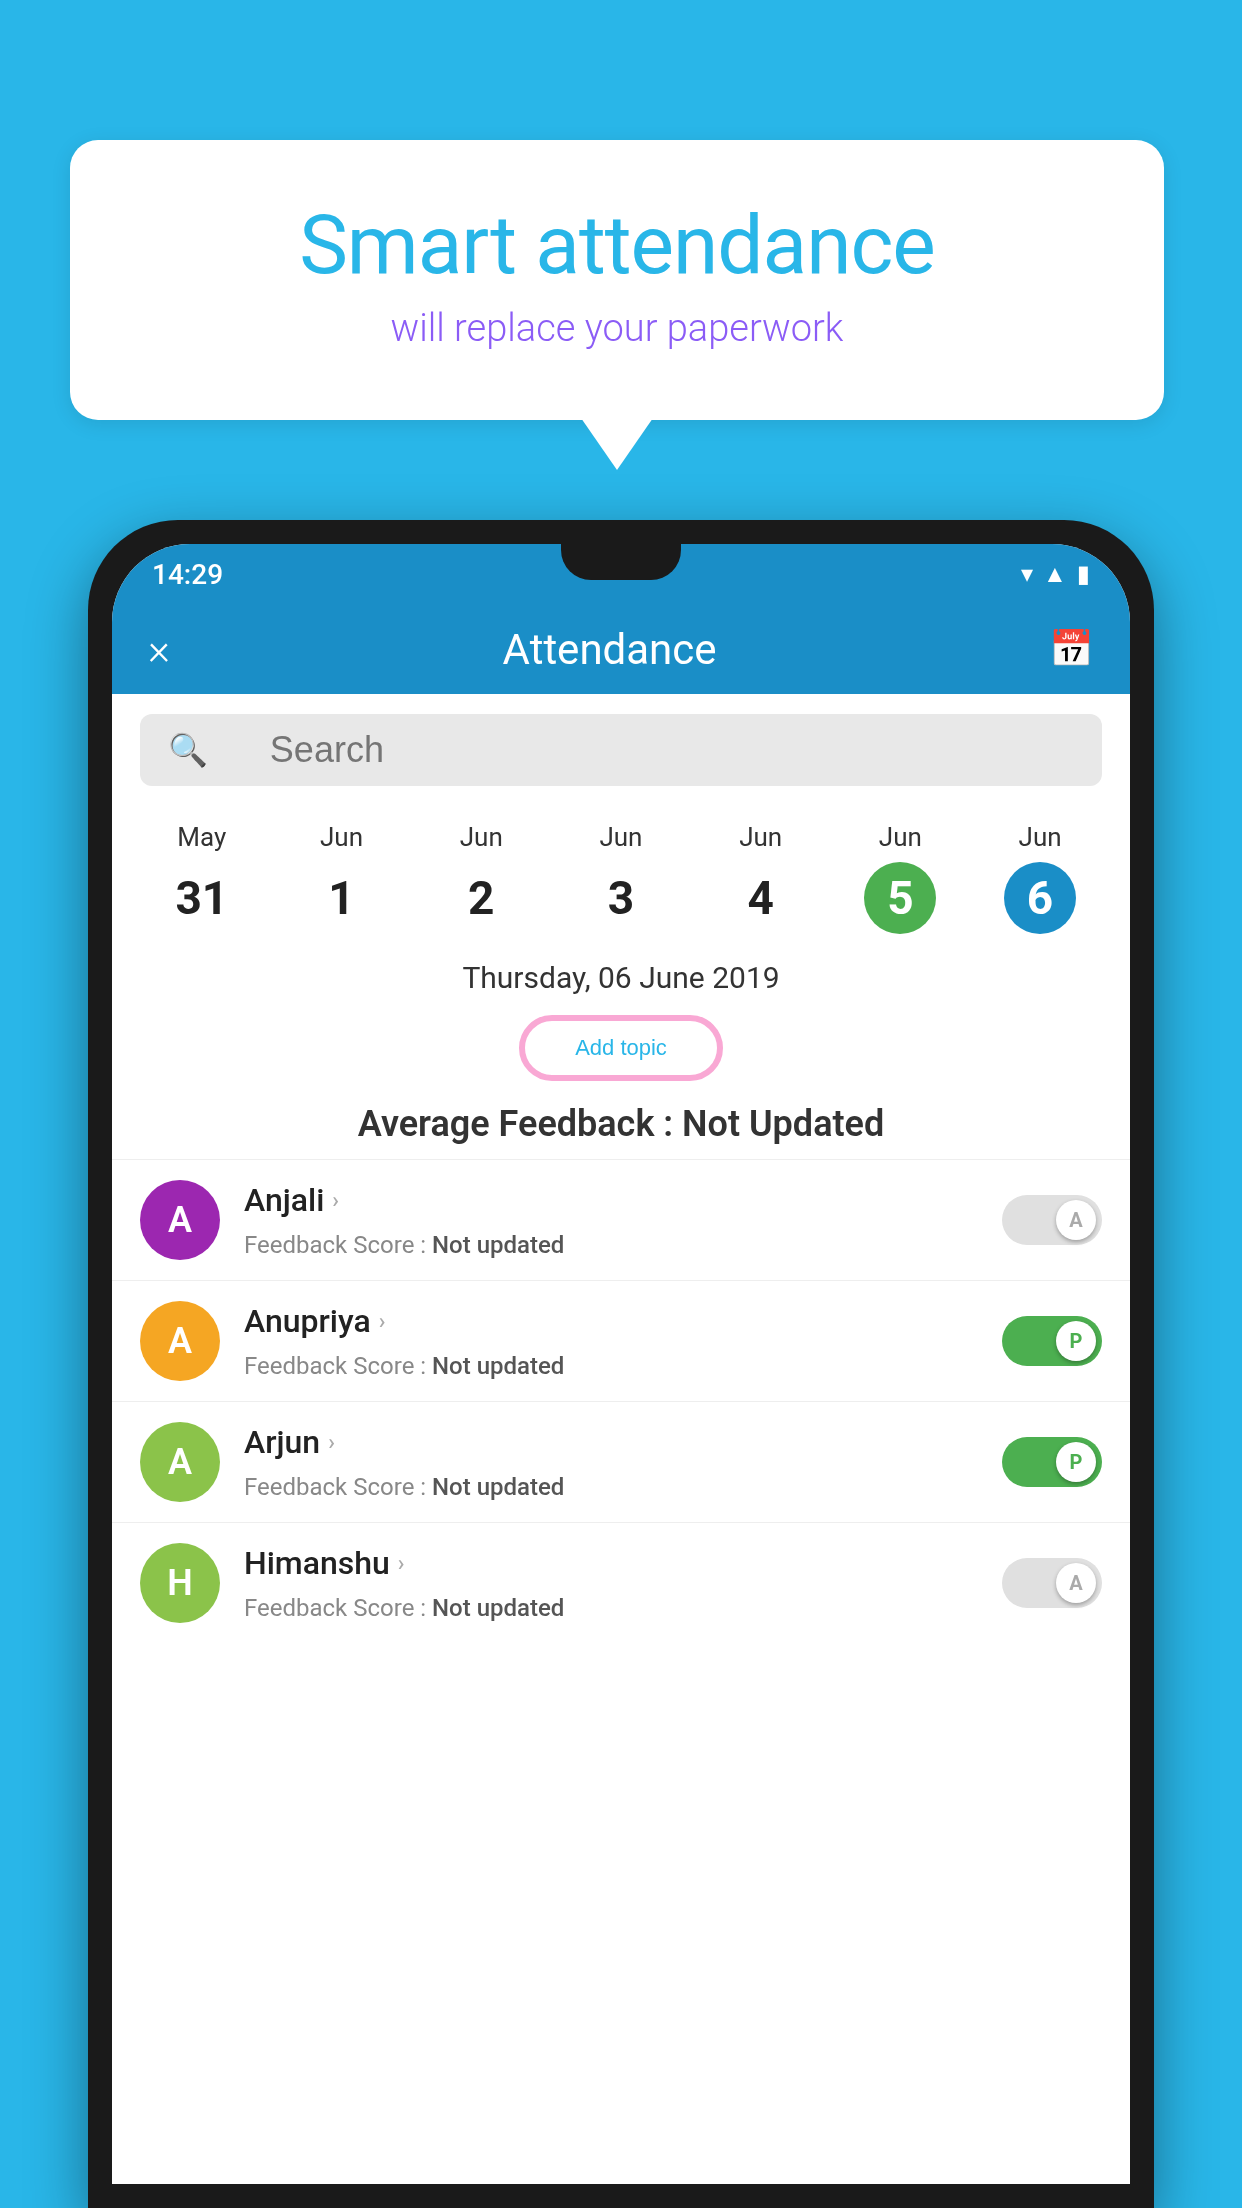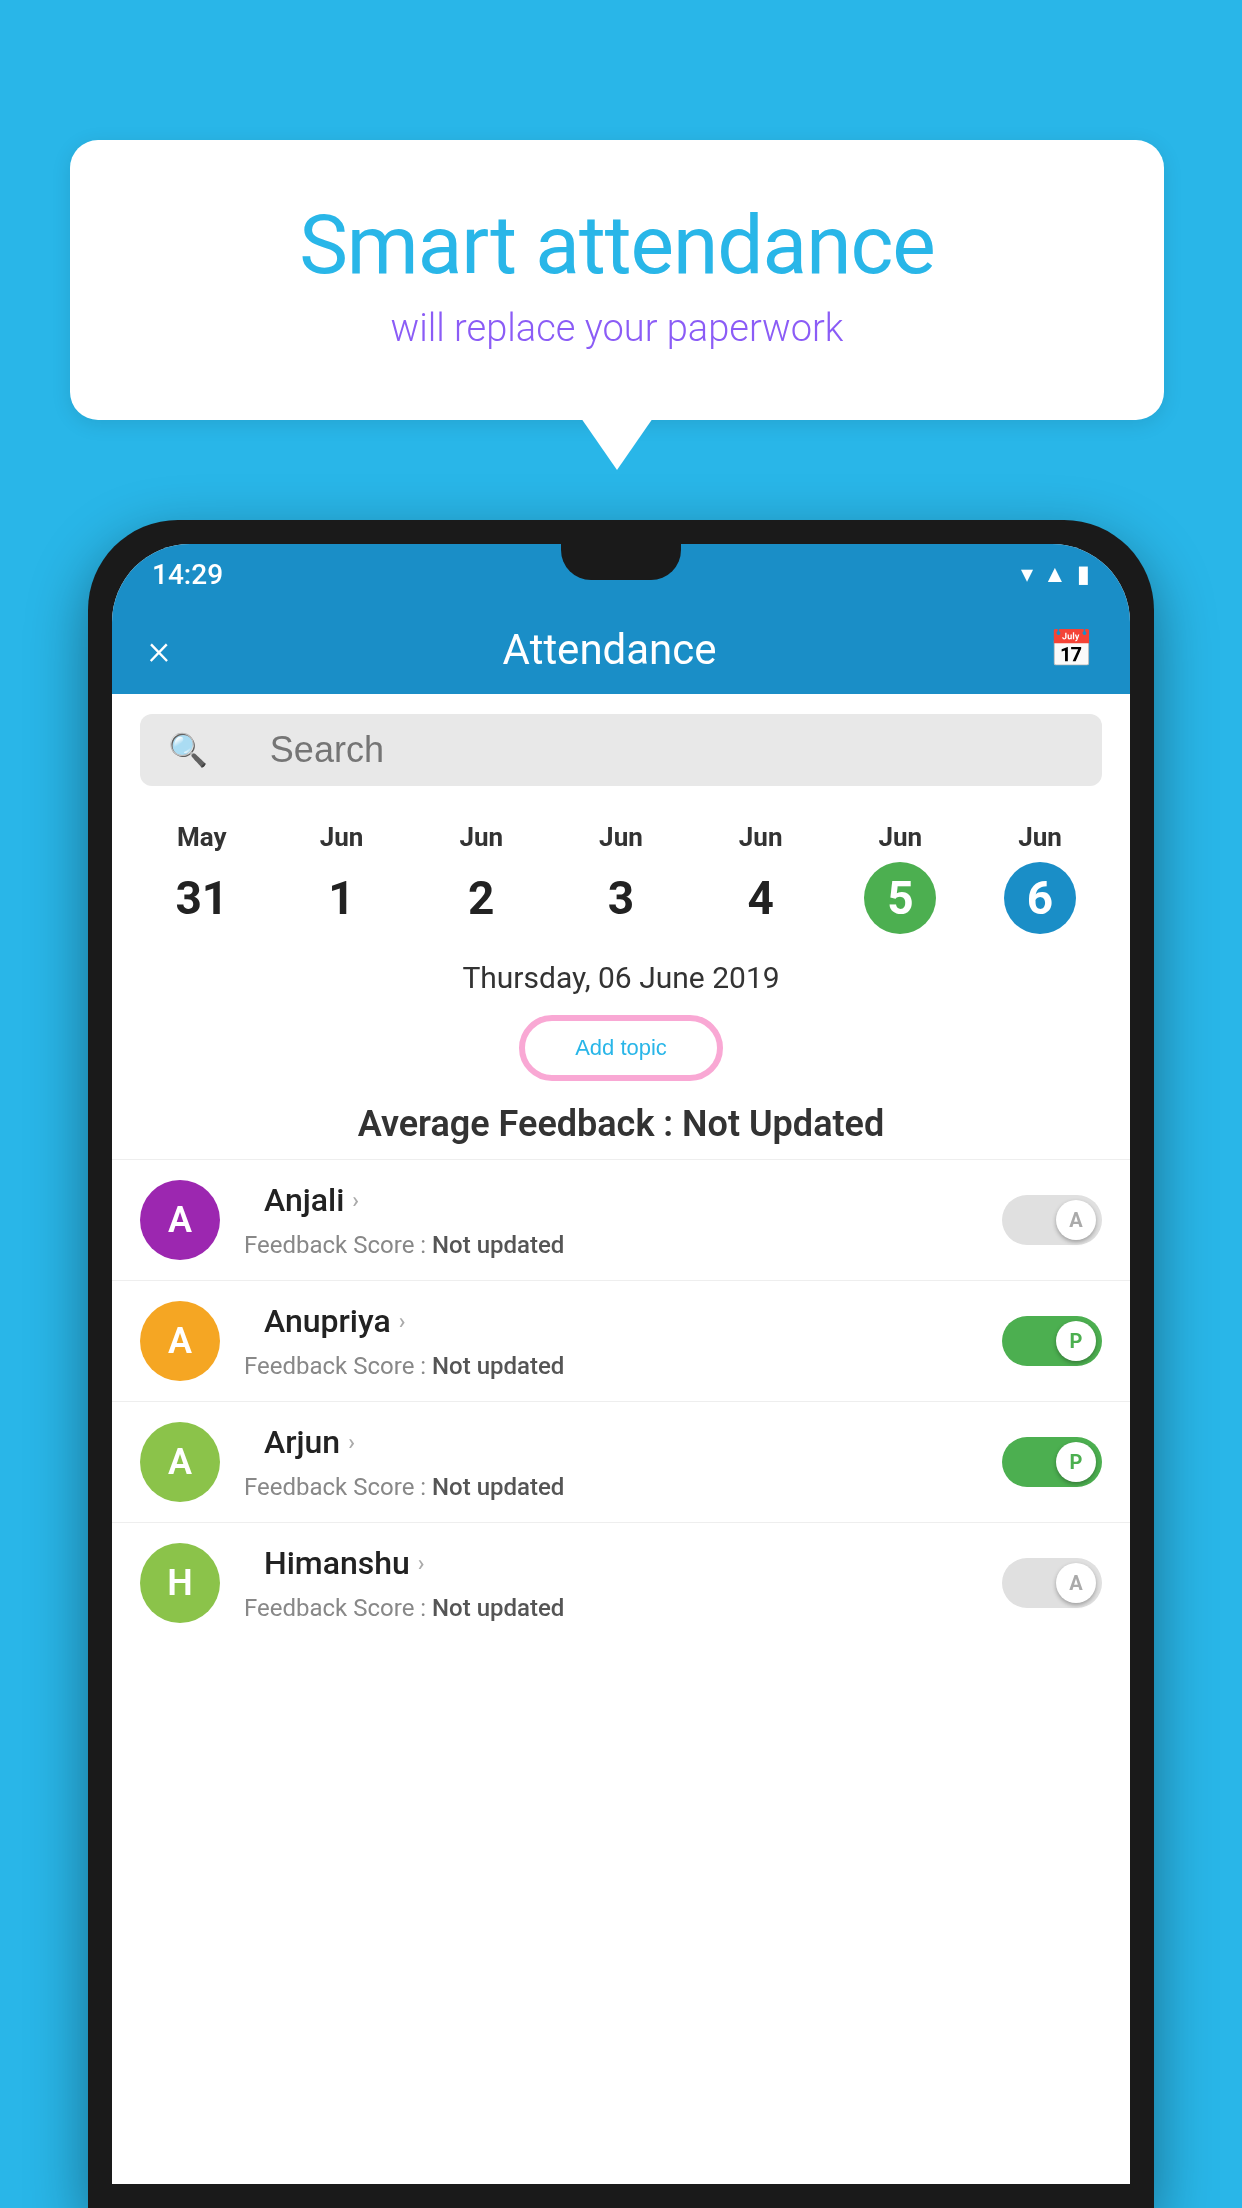--- a/index.html
+++ b/index.html
@@ -186,21 +186,21 @@
       display: flex;
       flex-direction: column;
       align-items: center;
       gap: 10px;
       min-width: 90px;
     }
 
     .cal-month {
       font-size: 26px;
       color: #333;
-      font-weight: 700;
+      font-weight: 400;
       text-align: center;
     }
 
     .cal-date {
       font-size: 46px;
       font-weight: 700;
       color: #222;
       width: 72px;
       height: 72px;
       display: flex;
@@ -286,21 +286,20 @@
       flex: 1;
     }
 
     .student-name {
       font-size: 32px;
       color: #222;
       font-weight: 500;
       display: flex;
       align-items: center;
       gap: 8px;
-      margin-left: 20px;
     }
 
     .chevron-icon {
       font-size: 22px;
       color: #aaa;
     }
 
     .feedback-score {
       font-size: 24px;
       color: #888;

